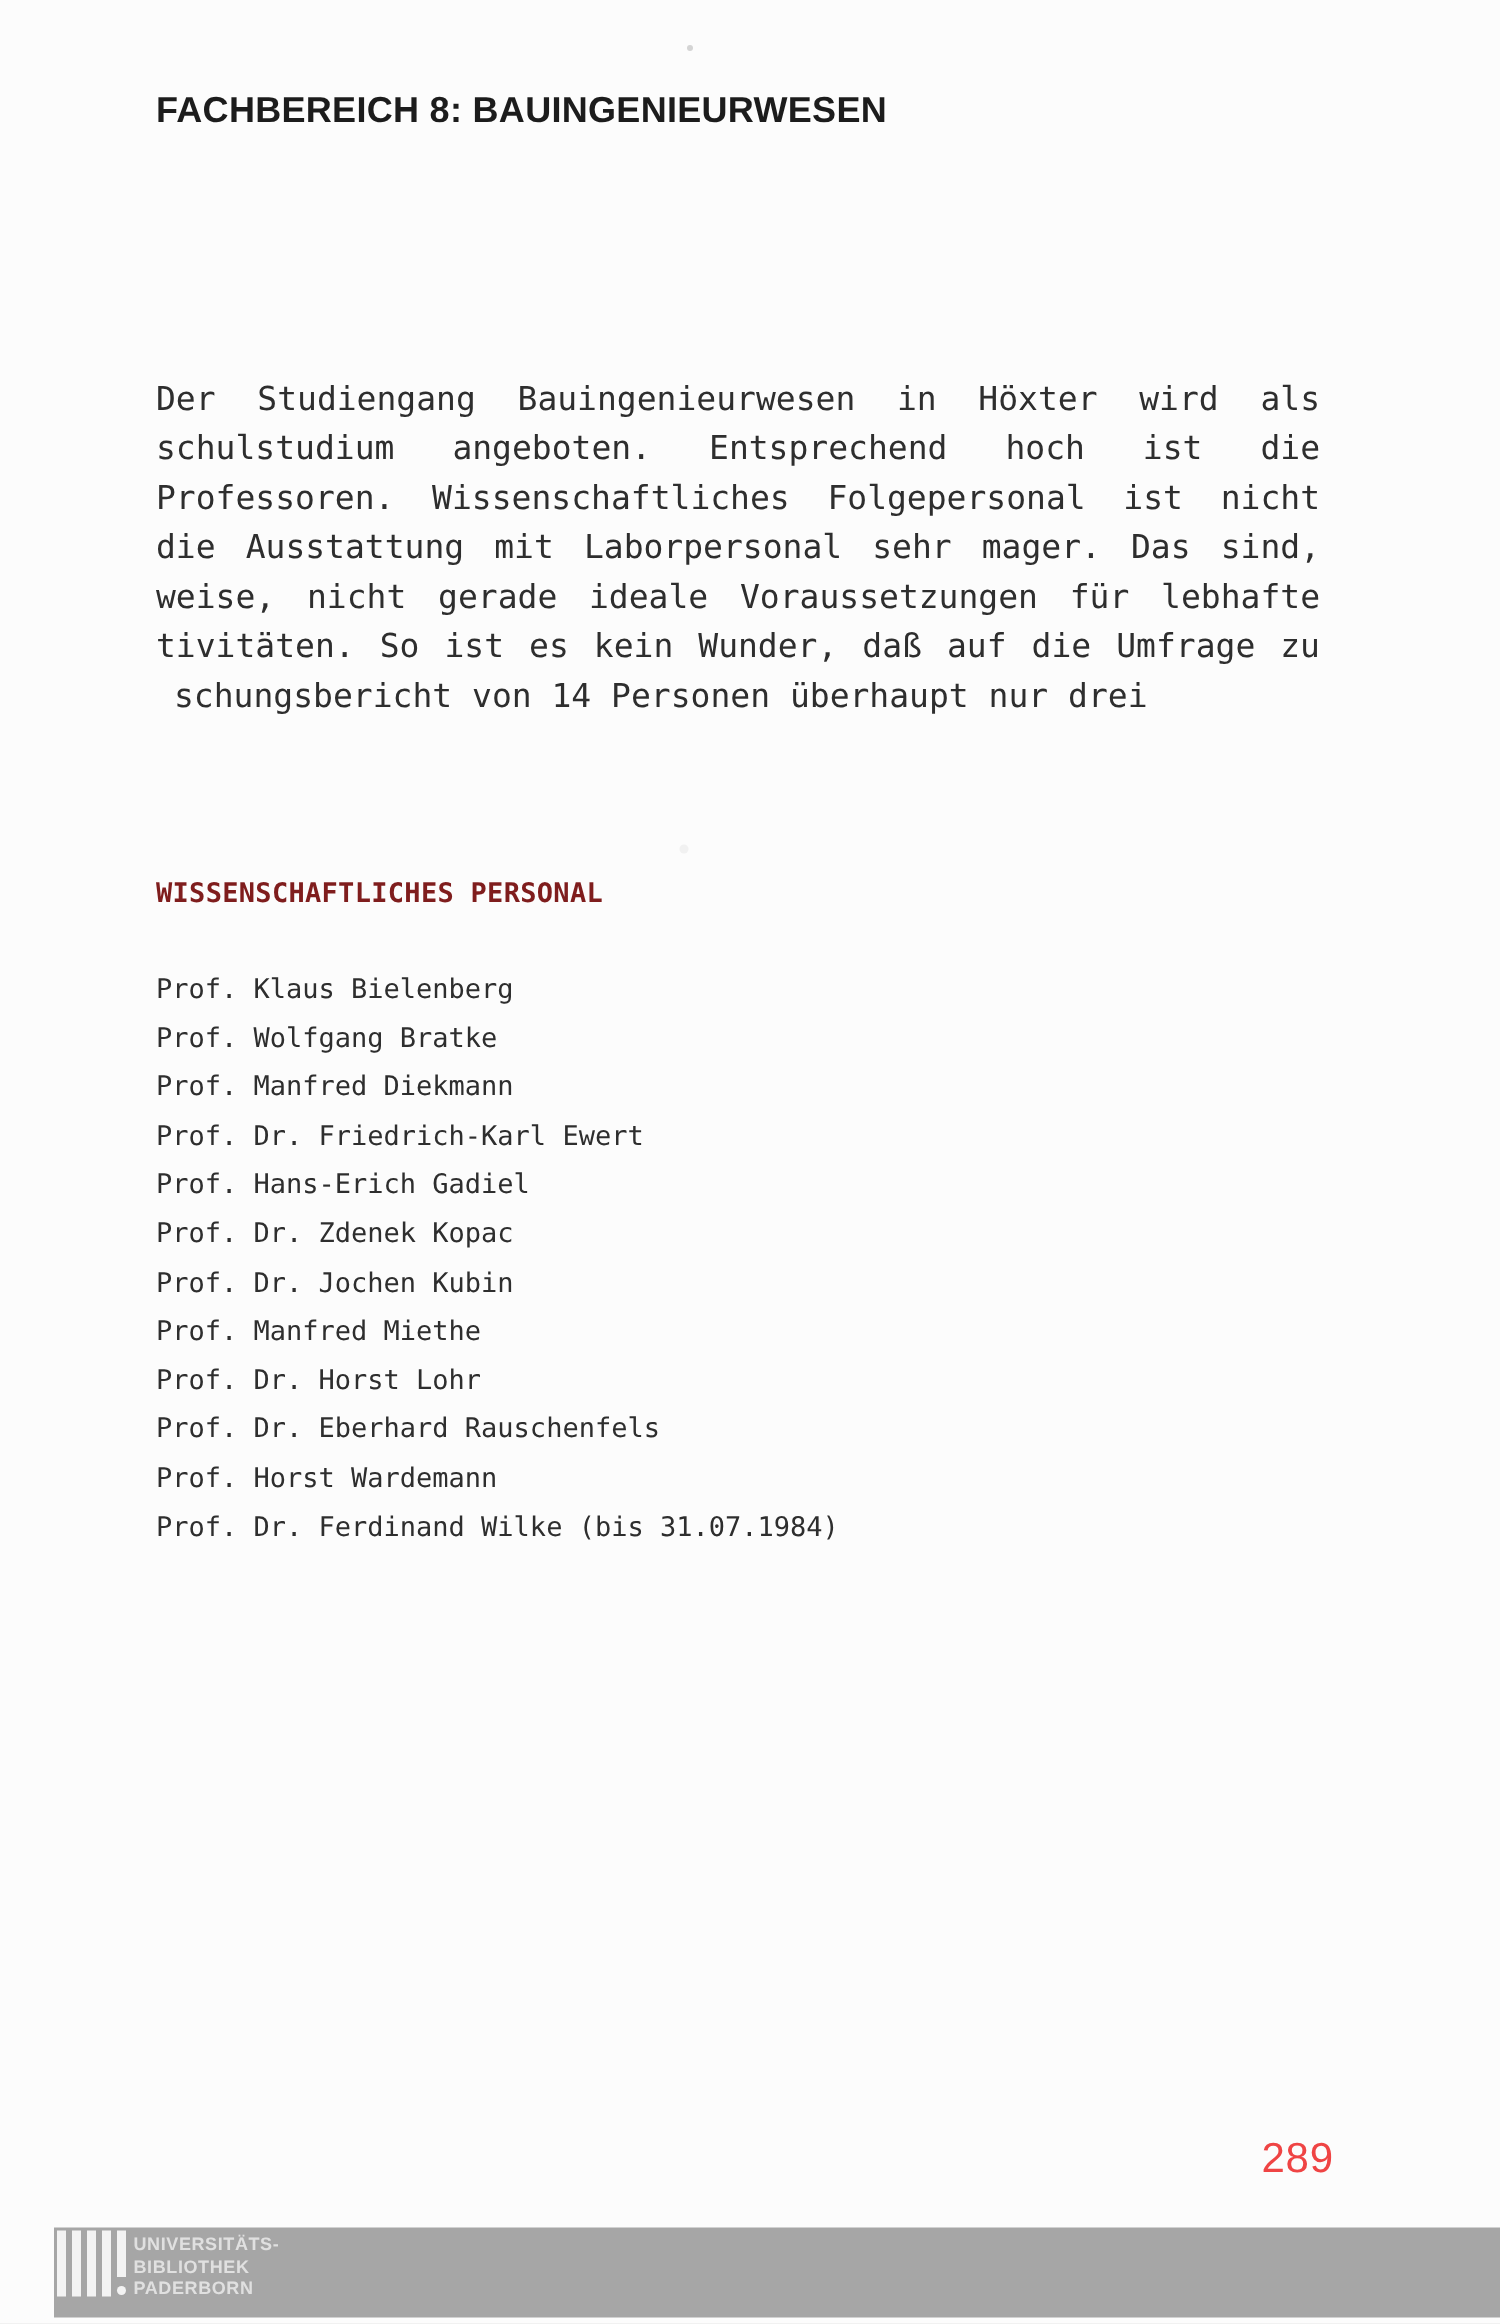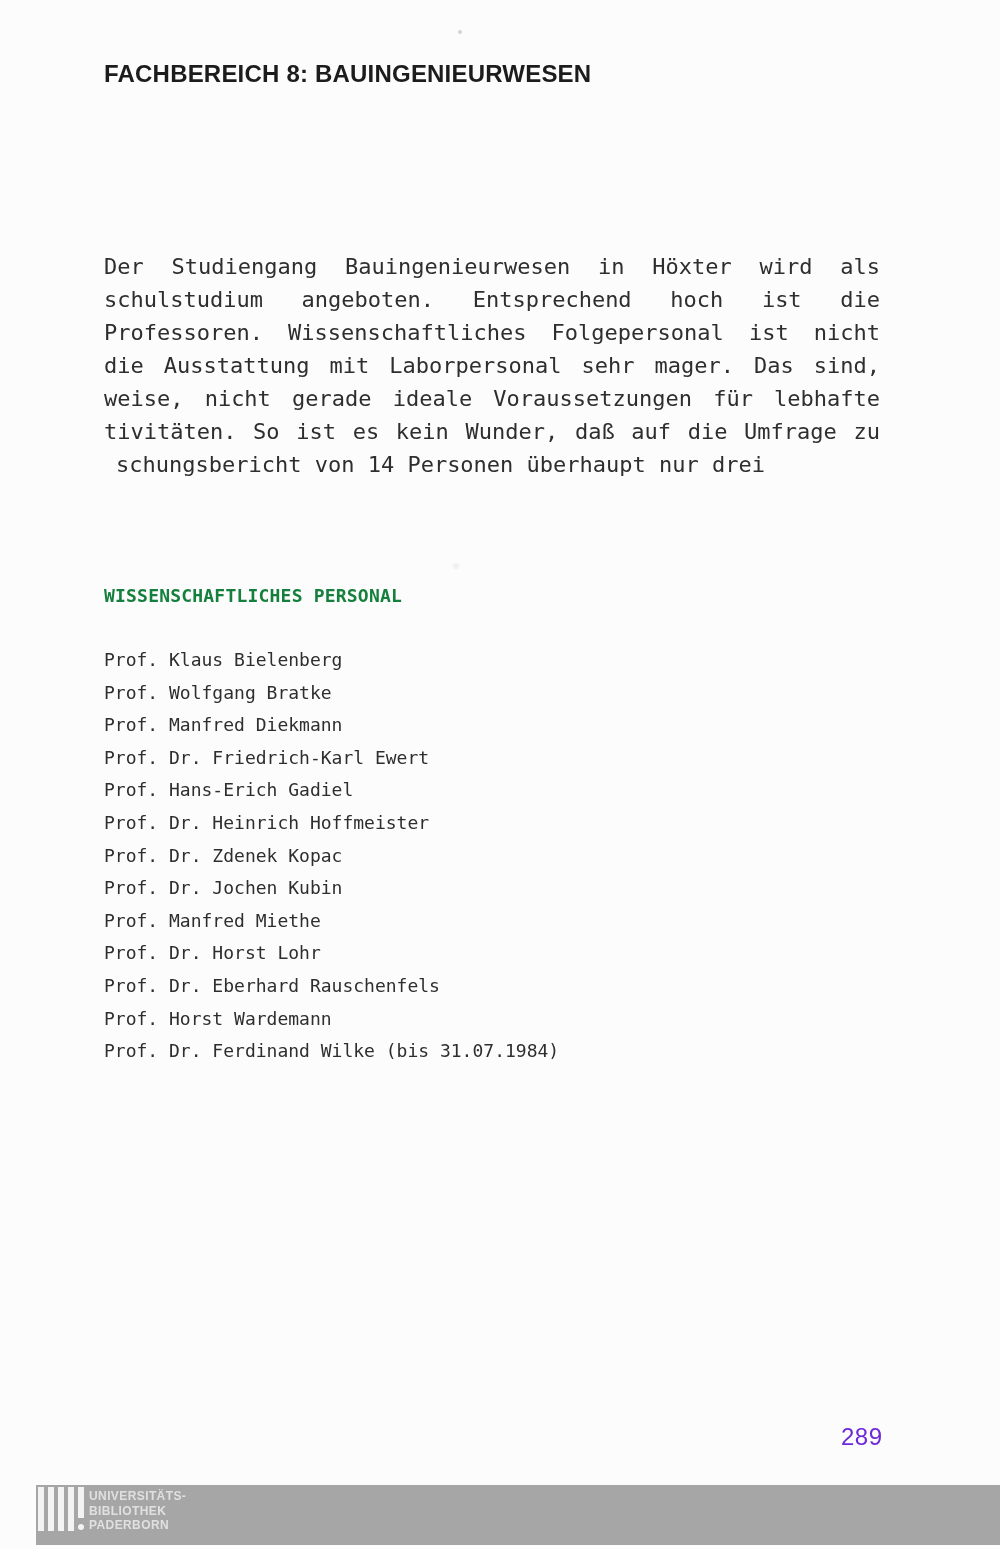--- a/index.html
+++ b/index.html
@@ -55,36 +55,36 @@
     -moz-text-align-last: auto;
   }
   .section-heading {
     position: absolute;
     left: 104px;
     top: 579px;
     font-size: 18px;
     font-weight: bold;
     line-height: 33px;
     letter-spacing: 0.2px;
-    color: #15803d;
+    color: #7f1d1d;
   }
   .personnel {
     position: absolute;
     left: 104px;
     top: 644px;
     font-size: 18px;
     line-height: 32.6px;
   }
   .page-number {
     position: absolute;
     left: 841px;
     top: 1423px;
     font-family: "Liberation Sans", sans-serif;
-    font-size: 24px;
-    color: #6d28d9;
+    font-size: 28px;
+    color: #ef4444;
     letter-spacing: 0.5px;
   }
   .speck {
     position: absolute;
     border-radius: 50%;
   }
   .speck-1 { left: 458px; top: 30px; width: 4px; height: 4px; background: #d4d4d4; }
   .speck-2 { left: 453px; top: 563px; width: 6px; height: 6px; background: #f1f1f1; }
   .banner {
     position: absolute;
@@ -156,21 +156,20 @@
   </div>
 
   <div class="section-heading">WISSENSCHAFTLICHES PERSONAL</div>
 
   <div class="personnel">
     <div class="member">Prof. Klaus Bielenberg</div>
     <div class="member">Prof. Wolfgang Bratke</div>
     <div class="member">Prof. Manfred Diekmann</div>
     <div class="member">Prof. Dr. Friedrich-Karl Ewert</div>
     <div class="member">Prof. Hans-Erich Gadiel</div>
-    <div class="member">Prof. Dr. Heinrich Hoffmeister</div>
     <div class="member">Prof. Dr. Zdenek Kopac</div>
     <div class="member">Prof. Dr. Jochen Kubin</div>
     <div class="member">Prof. Manfred Miethe</div>
     <div class="member">Prof. Dr. Horst Lohr</div>
     <div class="member">Prof. Dr. Eberhard Rauschenfels</div>
     <div class="member">Prof. Horst Wardemann</div>
     <div class="member">Prof. Dr. Ferdinand Wilke (bis 31.07.1984)</div>
   </div>
 
   <div class="page-number">289</div>

